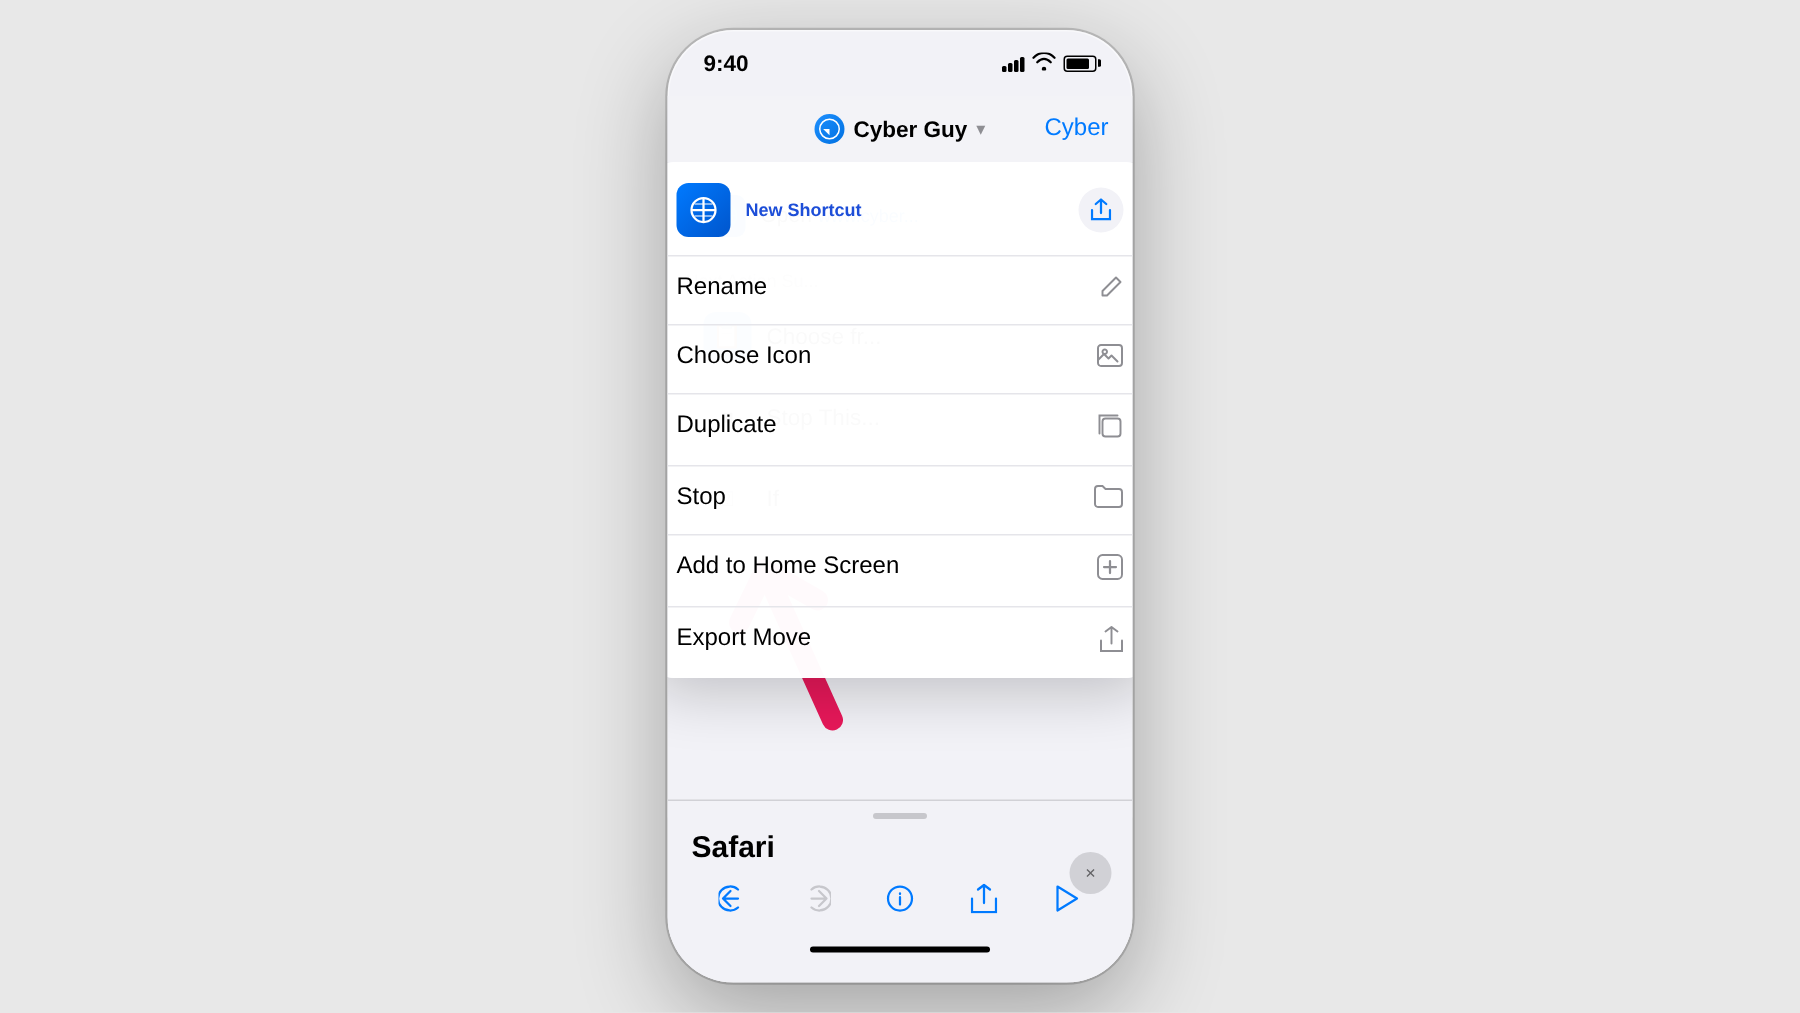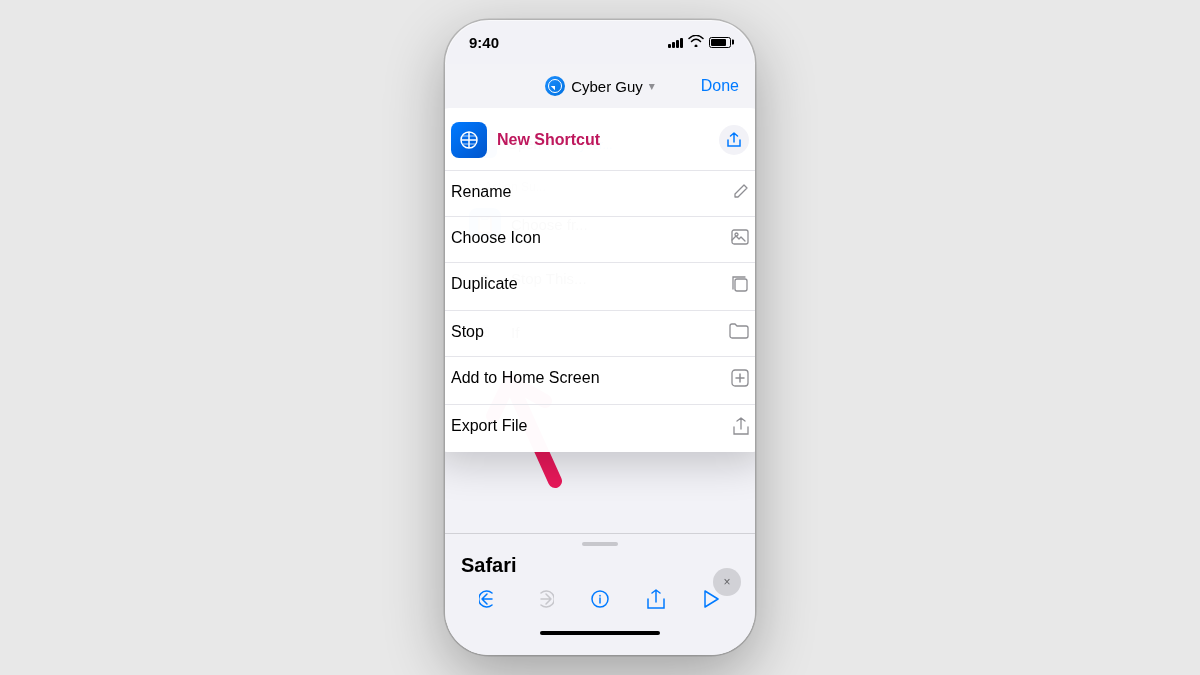--- a/index.html
+++ b/index.html
@@ -124,21 +124,21 @@
       content: '';
       position: absolute;
       width: 0;
       height: 0;
       border: 3px solid transparent;
       border-bottom-color: white;
       transform: rotate(45deg);
     }
     .nav-title-text {
       font-size: 15px;
-      font-weight: 400;
+      font-weight: 700;
       color: #000;
     }
     .nav-chevron {
       color: #8e8e93;
       font-size: 12px;
     }
     .nav-done {
       position: absolute;
       right: 16px;
       font-size: 16px;
@@ -194,23 +194,23 @@
     .menu-shortcut-icon {
       width: 36px;
       height: 36px;
       border-radius: 8px;
       background: linear-gradient(135deg, #007aff, #0055cc);
       display: flex;
       align-items: center;
       justify-content: center;
     }
     .menu-shortcut-name {
-      font-size: 16px;
+      font-size: 12px;
       font-weight: 600;
-      color: #be185d;
+      color: #1d4ed8;
     }
     .menu-share-btn {
       width: 30px;
       height: 30px;
       background: #f2f2f7;
       border-radius: 50%;
       display: flex;
       align-items: center;
       justify-content: center;
       font-size: 14px;
@@ -377,21 +377,21 @@
       </div>
     </div>
   </div>
 
   <div class="shortcuts-navbar">
     <div class="nav-title">
       <div class="nav-safari-icon"></div>
       <span class="nav-title-text">Cyber Guy</span>
       <span class="nav-chevron">▾</span>
     </div>
-    <span class="nav-done">Done</span>
+    <span class="nav-done">Cyber</span>
   </div>
 
   <div class="main-area">
     <div class="shortcuts-app-bg">
 
       <div class="open-url-row">
         <div class="open-url-globe">🌐</div>
         <div>
           <span style="font-size:14px; color:#000;">Open </span>
           <span style="font-size:12px; color:#007aff;">www.cyber...</span>
@@ -487,21 +487,21 @@
           <span class="menu-item-label">Add to Home Screen</span>
           <span class="menu-item-icon">
             <svg width="18" height="18" viewBox="0 0 18 18" fill="none">
               <rect x="1" y="1" width="16" height="16" rx="3" stroke="#8e8e93" stroke-width="1.3"></rect>
               <path d="M9 5v8M5 9h8" stroke="#8e8e93" stroke-width="1.5" stroke-linecap="round"></path>
             </svg>
           </span>
         </div>
 
         <div class="menu-item">
-          <span class="menu-item-label">Export File</span>
+          <span class="menu-item-label">Export Move</span>
           <span class="menu-item-icon">
             <svg width="16" height="18" viewBox="0 0 16 18" fill="none">
               <path d="M8 1v11M4 4L8 1l4 3" stroke="#8e8e93" stroke-width="1.3" stroke-linecap="round" stroke-linejoin="round"></path>
               <path d="M1 10v7h14v-7" stroke="#8e8e93" stroke-width="1.3" stroke-linecap="round"></path>
             </svg>
           </span>
         </div>
       </div>
 
       <div class="arrow-container">

